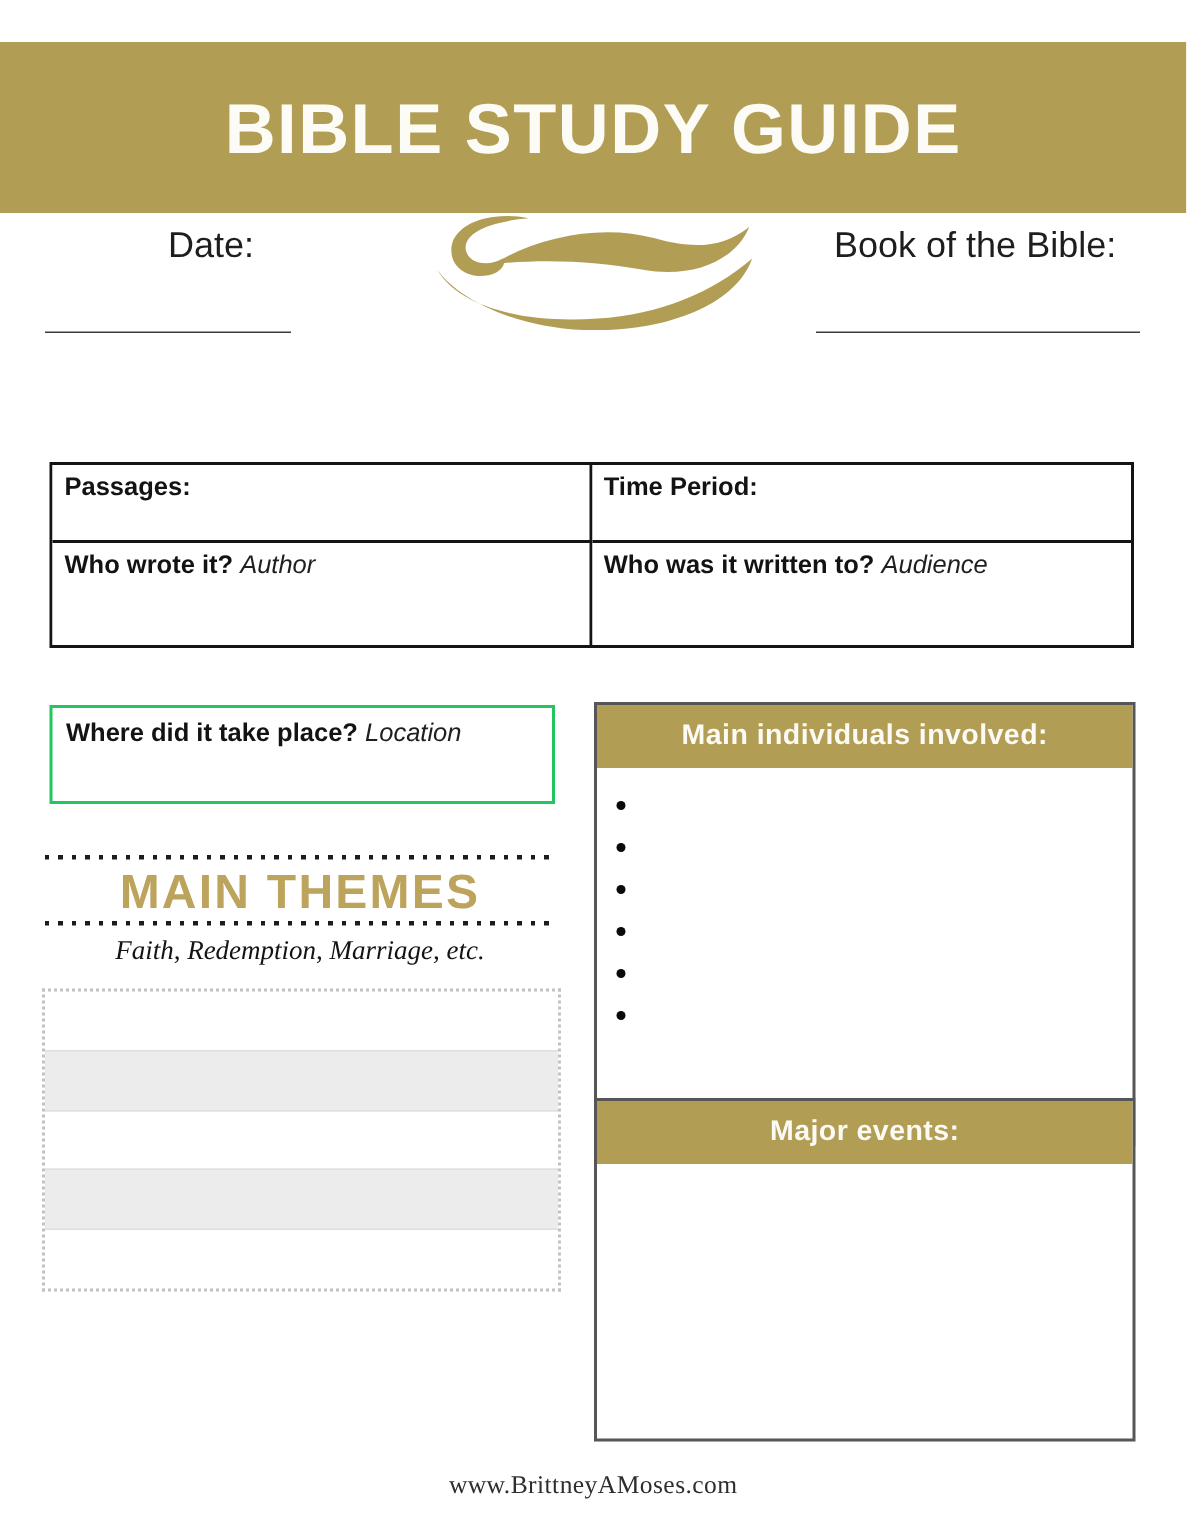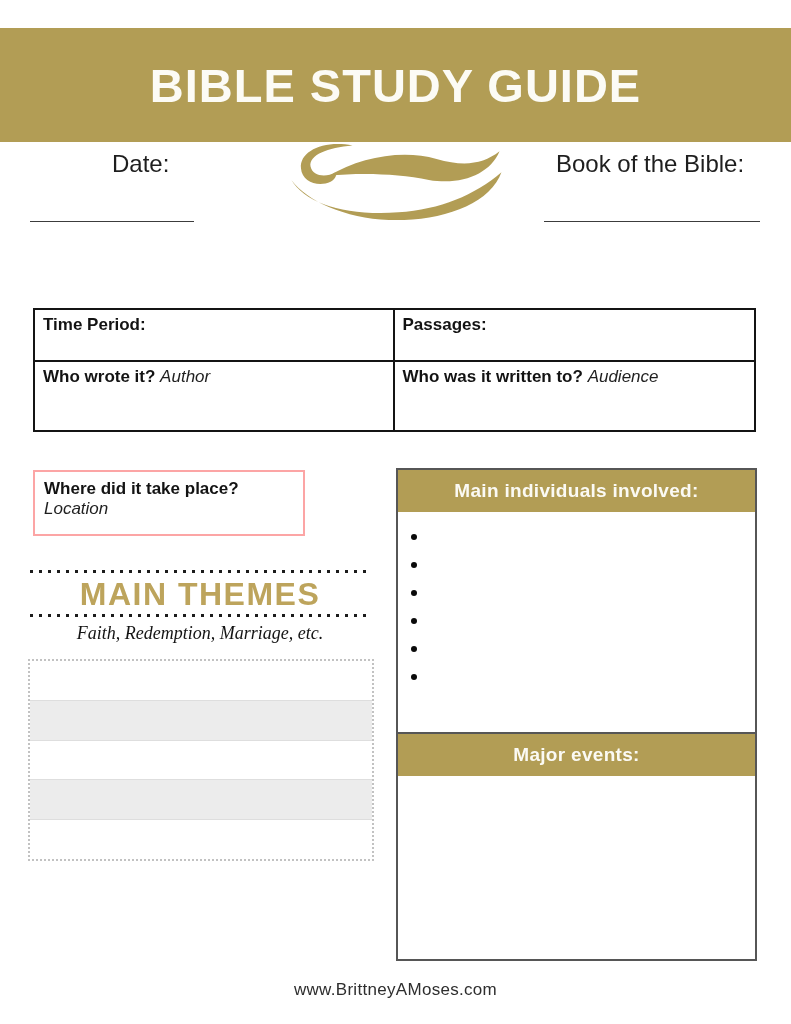--- a/index.html
+++ b/index.html
@@ -25,22 +25,22 @@
   .info-table { position:absolute; left:33px; top:308px; width:723px;
                 display:grid; grid-template-columns:1fr 1fr; grid-template-rows:52px 68px;
                 border:2px solid #141414; }
   .cell { padding:5px 8px; font-size:17px; background:#fff; }
   .cell:nth-child(odd)  { border-right:2px solid #141414; }
   .cell:nth-child(-n+2) { border-bottom:2px solid #141414; }
   .q { font-weight:700; color:#131313; }
   .hint { font-style:italic; color:#1f1f1f; }
 
   
-  .location-box { position:absolute; left:33px; top:470px; width:272px; height:66px;
-                  border:2px solid #fca5a5; padding:7px 9px; font-size:17px; background:#fff; }
+  .location-box { position:absolute; left:33px; top:470px; width:337px; height:66px;
+                  border:2px solid #22c55e; padding:7px 9px; font-size:17px; background:#fff; }
 
   
   .gold-box { position:absolute; border:2px solid #565656; background:#fff; }
   .individuals-box { left:396px; top:468px; width:361px; height:296px; }
   .events-box      { left:396px; top:732px; width:361px; height:229px; }
   .gold-head { height:42px; background:#b29d55; color:#fbfaf4; font-size:19px; font-weight:700;
                display:flex; align-items:center; justify-content:center; letter-spacing:.3px; }
   .bullets { list-style:none; padding-top:11px; }
   .bullets li { height:28px; display:flex; align-items:center; }
   .dot { width:6px; height:6px; border-radius:50%; background:#0a0a0a; margin-left:13px; display:inline-block; }
@@ -58,21 +58,21 @@
                 border:2px dotted #c2c2c2; display:flex; flex-direction:column; background:#fff; }
   .trow { flex:1; }
   .trow:nth-child(even) { background:#ececec; border-top:1px solid #dedede; border-bottom:1px solid #dedede; }
 
   
   .keyverses { position:absolute; left:28px; top:879px; width:341px; height:77px;
                border:2px dotted #4d4d4d; padding:5px 9px; font-size:18px; background:#fff; }
 
   
   .footer { position:absolute; left:0; top:980px; width:791px; text-align:center;
-            font-size:17px; color:#2e2e2e; letter-spacing:.3px; }
+            font-size:17px; color:#2e2e2e; letter-spacing:.3px;font-family:Liberation Serif, serif; }
 </style>
 </head>
 <body>
 
 <div class="page">
 
   <div class="band">
     <h1>BIBLE STUDY GUIDE</h1>
   </div>
 
@@ -83,25 +83,25 @@
     <path fill="#b29d55" d="M70,10 C40,4 14,16 16,34 C17,48 34,54 47,48 C52,45 54,41 52,38 C42,44 28,42 26,32 C24,20 44,12 70,10 Z"></path>
     <path fill="#b29d55" d="M45,42 C78,22 122,14 158,24 C186,32 206,30 224,16 C214,40 184,52 150,46 C118,40 80,38 45,42 Z"></path>
     <path fill="#b29d55" d="M6,46 C20,70 62,84 118,80 C162,77 198,62 226,38 C214,72 162,90 108,88 C62,86 22,68 6,46 Z"></path>
   </svg>
 
   <div class="top-label book-label">Book of the Bible:</div>
   <div class="fill-line book-line"></div>
 
   <div class="info-table">
     <div class="cell">
-      <span class="q">Time Period:</span>
+      <span class="q">Passages:</span>
       <span class="hint"></span>
     </div>
     <div class="cell">
-      <span class="q">Passages:</span>
+      <span class="q">Time Period:</span>
       <span class="hint"></span>
     </div>
     <div class="cell">
       <span class="q">Who wrote it?</span>
       <span class="hint">Author</span>
     </div>
     <div class="cell">
       <span class="q">Who was it written to?</span>
       <span class="hint">Audience</span>
     </div>

